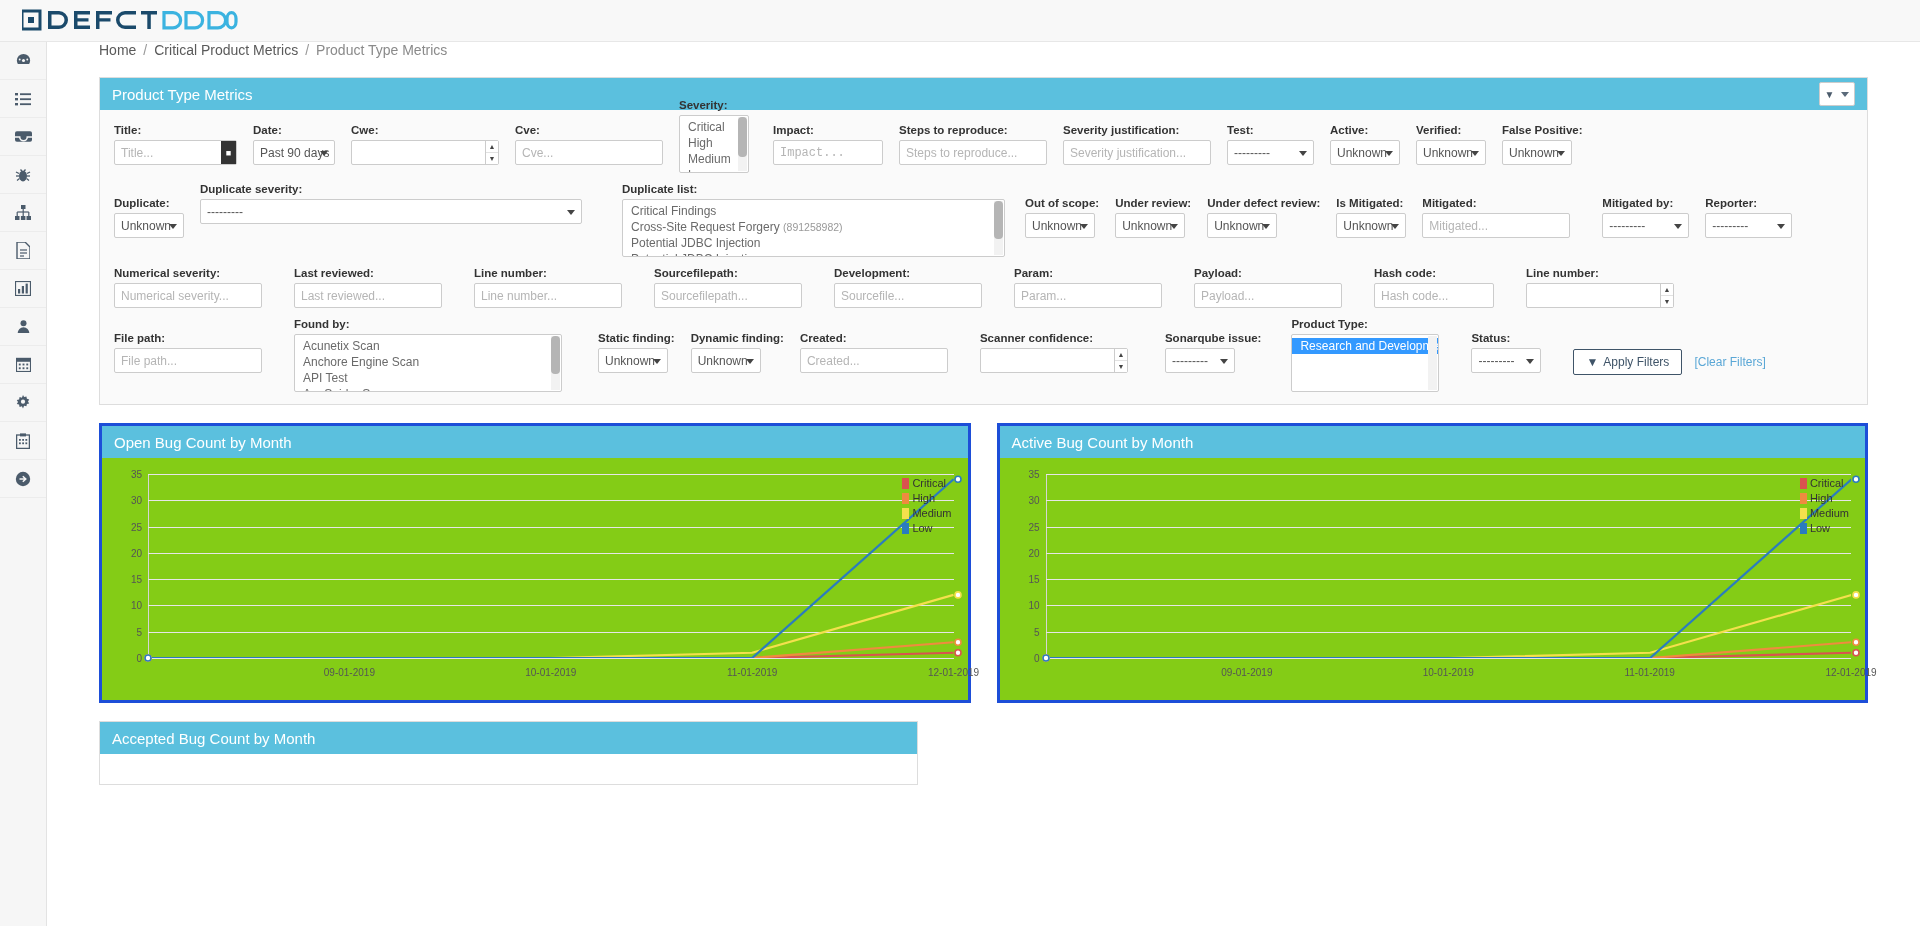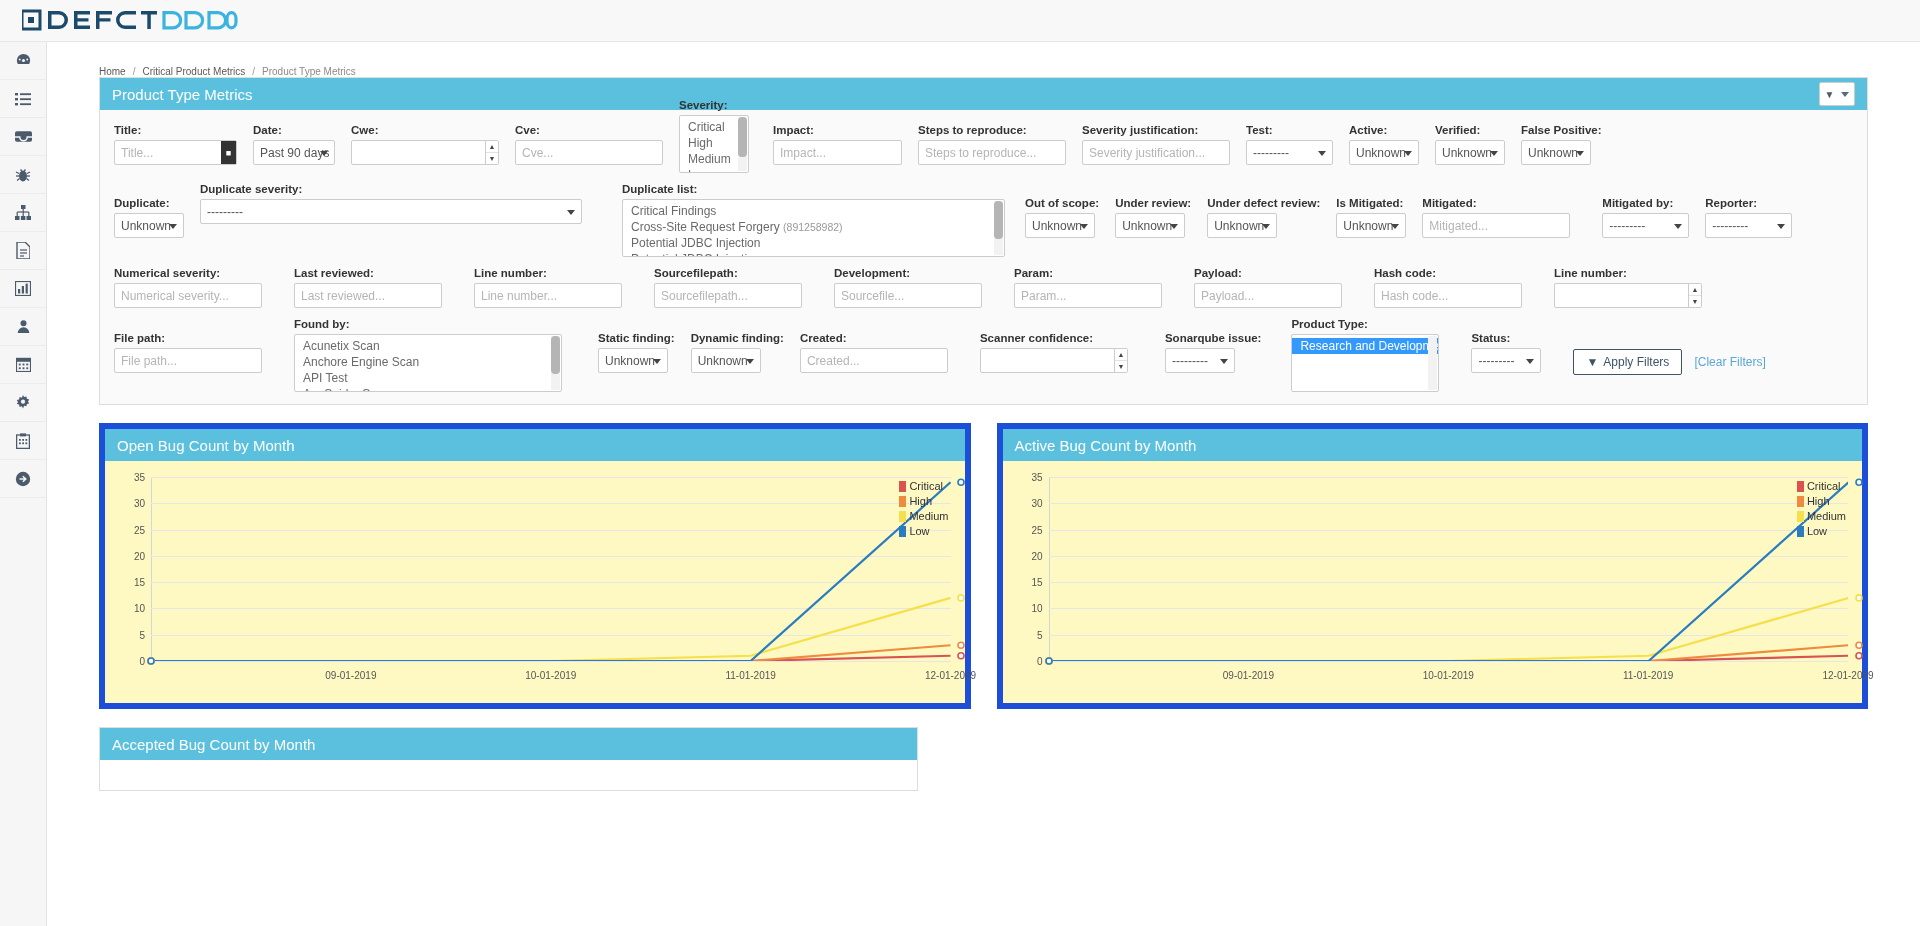--- a/index.html
+++ b/index.html
@@ -56,22 +56,22 @@
     border-bottom:1px solid #ececec; cursor:pointer; color:#4b5b6b;
   }
   .side-item svg { fill:#4b5b6b; }
 
   
   .content {
     position:absolute; top:42px; left:47px; width:1873px; height:884px;
     background:#fff; overflow:hidden;
   }
   .breadcrumb {
-    height:35px; display:flex; align-items:flex-end; padding-left:52px;
-    font-size:10px; color:#5a5a5a; gap:7px;
+    height:35px; display:flex; align-items:flex-start; padding-left:52px;
+    font-size:14px; color:#5a5a5a; gap:7px;
   }
   .breadcrumb a { color:#5a5a5a; text-decoration:none; cursor:pointer; }
   .breadcrumb .sep { color:#999; }
   .breadcrumb .current { color:#8a8a8a; }
 
   
   .panel {
     margin:0 52px 0 52px; border:1px solid #ddd; background:#fff;
   }
   .panel-head {
@@ -139,21 +139,21 @@
 
   .btn-apply {
     height:26px; border:1px solid #3f5468; background:#fff; color:#3f5468;
     font-size:12px; padding:0 12px; display:inline-flex; align-items:center; gap:5px;
     cursor:pointer; border-radius:2px; font-family:"Liberation Sans", sans-serif;
   }
   .clear-filters { color:#5aa7d6; font-size:12px; margin-left:12px; cursor:pointer; }
 
   
   .charts-row { display:flex; margin-top:18px; gap:26px; padding:0 52px; }
-  .chart-card { flex:1; border:6px solid #1d4ed8; background:#fef9c3; }
+  .chart-card { flex:1; border:3px solid #1d4ed8; background:#84cc16; }
   .chart-body { height:242px; position:relative; padding:14px 14px 0 14px; }
   .plot { position:absolute; left:46px; right:14px; top:16px; bottom:42px; }
   .gridline { position:absolute; left:0; right:0; height:1px; background:#e6e6e6; }
   .axis-y-lbl {
     position:absolute; right:100%; margin-right:6px; transform:translateY(-50%);
     font-size:10px; color:#555; white-space:nowrap;
   }
   .axis-x-lbl {
     position:absolute; top:100%; margin-top:9px; transform:translateX(-50%);
     font-size:10px; color:#555; white-space:nowrap;
@@ -379,21 +379,21 @@
             <div class="opt">Medium</div>
             <div class="opt">Low</div>
 
             <div class="lb-scroll">
               <div class="lb-thumb" style="height:40px"></div>
             </div>
           </div>
         </div>
         <div class="fgrp" style="margin-left:8px">
           <label class="flabel">Impact:</label>
-          <input class="fin" style="width: 129px;" placeholder="Impact...">
+          <input class="fin" style="width: 110px; font-family: Liberation Mono, monospace;" placeholder="Impact...">
         </div>
         <div class="fgrp">
           <label class="flabel">Steps to reproduce:</label>
           <input class="fin" style="width: 148px;" placeholder="Steps to reproduce...">
         </div>
         <div class="fgrp">
           <label class="flabel">Severity justification:</label>
           <input class="fin" style="width: 148px;" placeholder="Severity justification...">
         </div>
         <div class="fgrp">
@@ -536,21 +536,21 @@
         <div class="fgrp" style="margin-left:16px">
           <label class="flabel">Param:</label>
           <input class="fin" style="width: 148px;" placeholder="Param...">
         </div>
         <div class="fgrp" style="margin-left:16px">
           <label class="flabel">Payload:</label>
           <input class="fin" style="width: 148px;" placeholder="Payload...">
         </div>
         <div class="fgrp" style="margin-left:16px">
           <label class="flabel">Hash code:</label>
-          <input class="fin" style="width: 148px;" placeholder="Hash code...">
+          <input class="fin" style="width: 120px;" placeholder="Hash code...">
         </div>
         <div class="fgrp" style="margin-left:16px">
           <label class="flabel">Line number:</label>
           <div class="spin-wrap">
             <input class="fin" style="width: 148px; padding-right: 18px;">
             <div class="spin">
                 <div>▲</div>
                 <div>▼</div>
               </div>
           </div>

